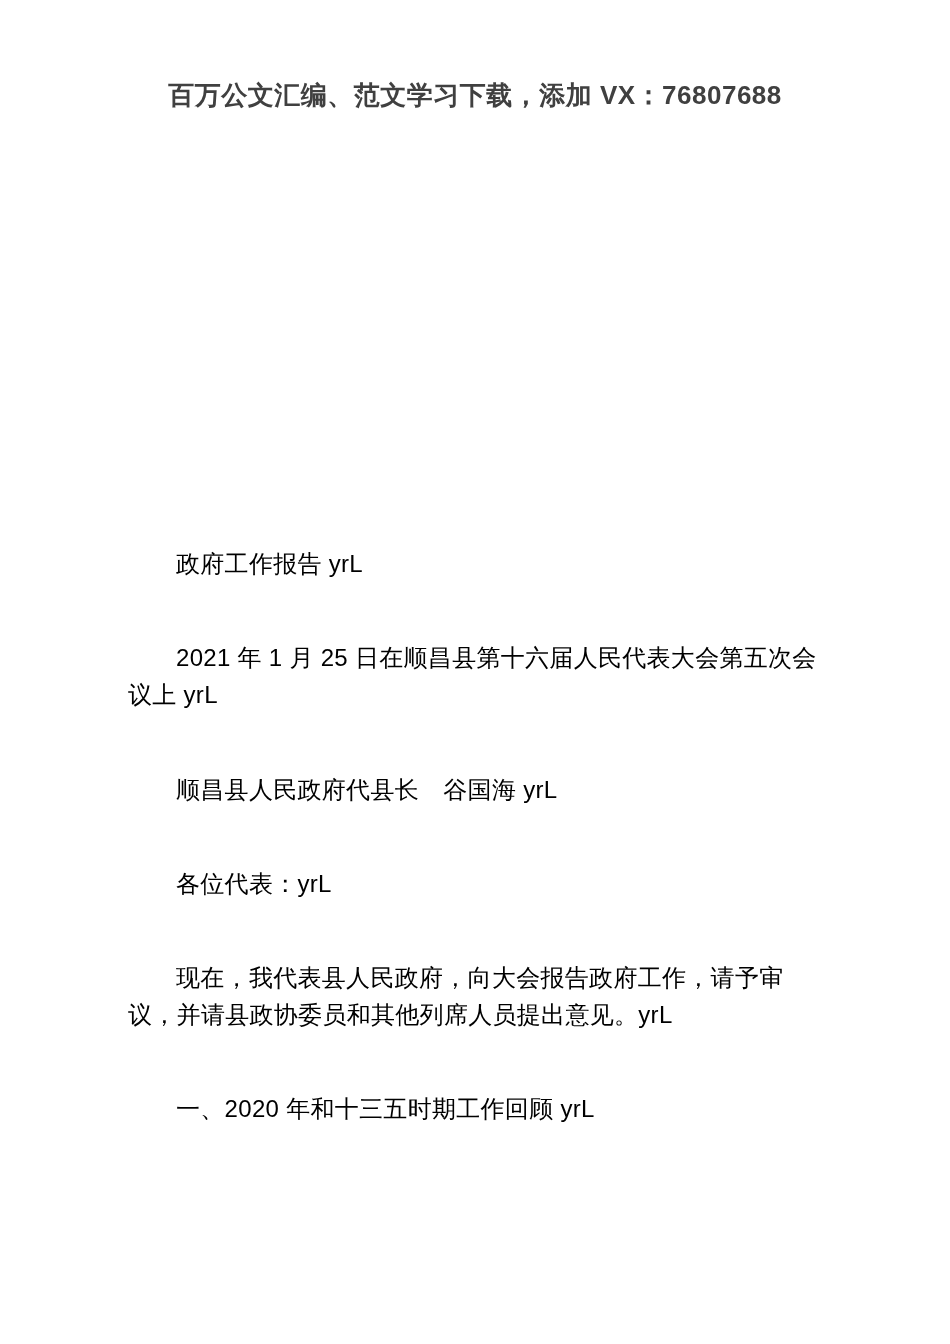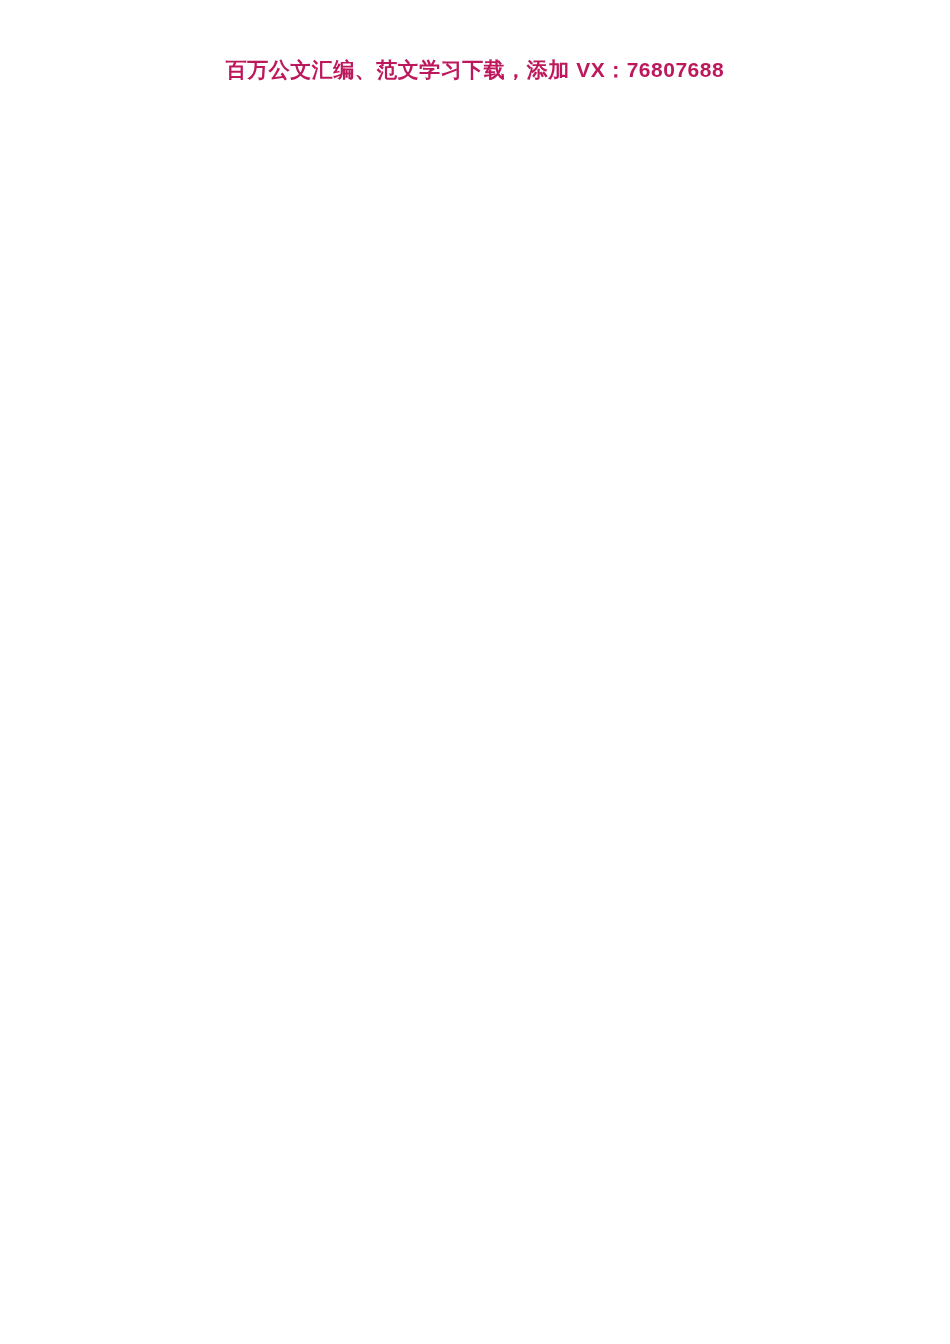--- a/index.html
+++ b/index.html
@@ -17,26 +17,26 @@
   }
   .page {
     width: 950px;
     height: 1344px;
     box-sizing: border-box;
     padding: 0;
     position: relative;
   }
   .watermark {
     position: absolute;
-    top: 56px;
+    top: 78px;
     left: 0;
     width: 950px;
     text-align: center;
-    color: #be185d;
-    font-size: 21px;
+    color: #404040;
+    font-size: 26px;
     font-weight: 700;
     letter-spacing: 0.5px;
     font-family: "Liberation Sans", "DejaVu Sans", sans-serif;
   }
   .doc-title {
     position: absolute;
     top: 142px;
     left: 152px;
     width: 646px;
     text-align: center;
@@ -64,14 +64,22 @@
   }
 </style>
 </head>
 <body>
 
 <div class="page">
 
   <div class="watermark">百万公文汇编、范文学习下载，添加 VX：76807688</div>
 
 
+  <div class="body-block">
+    <p class="para">政府工作报告 yrL</p>
+    <p class="para">2021 年 1 月 25 日在顺昌县第十六届人民代表大会第五次会议上 yrL</p>
+    <p class="para">顺昌县人民政府代县长　谷国海 yrL</p>
+    <p class="para">各位代表：yrL</p>
+    <p class="para">现在，我代表县人民政府，向大会报告政府工作，请予审议，并请县政协委员和其他列席人员提出意见。yrL</p>
+    <p class="para">一、2020 年和十三五时期工作回顾 yrL</p>
+  </div>
 
 </div>
 
 </body></html>

